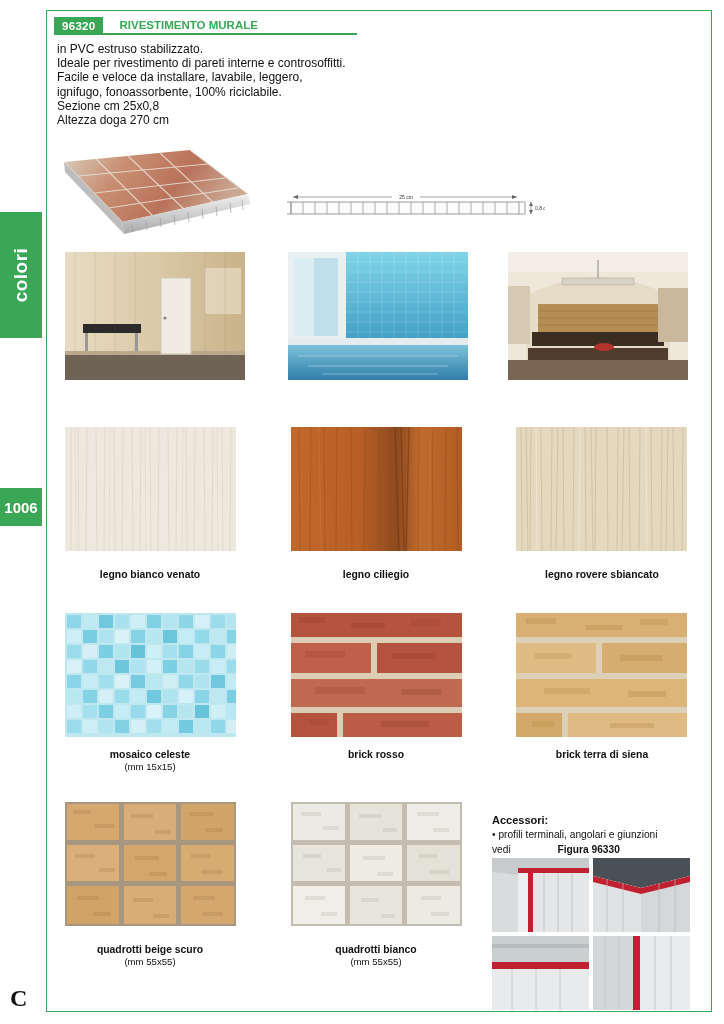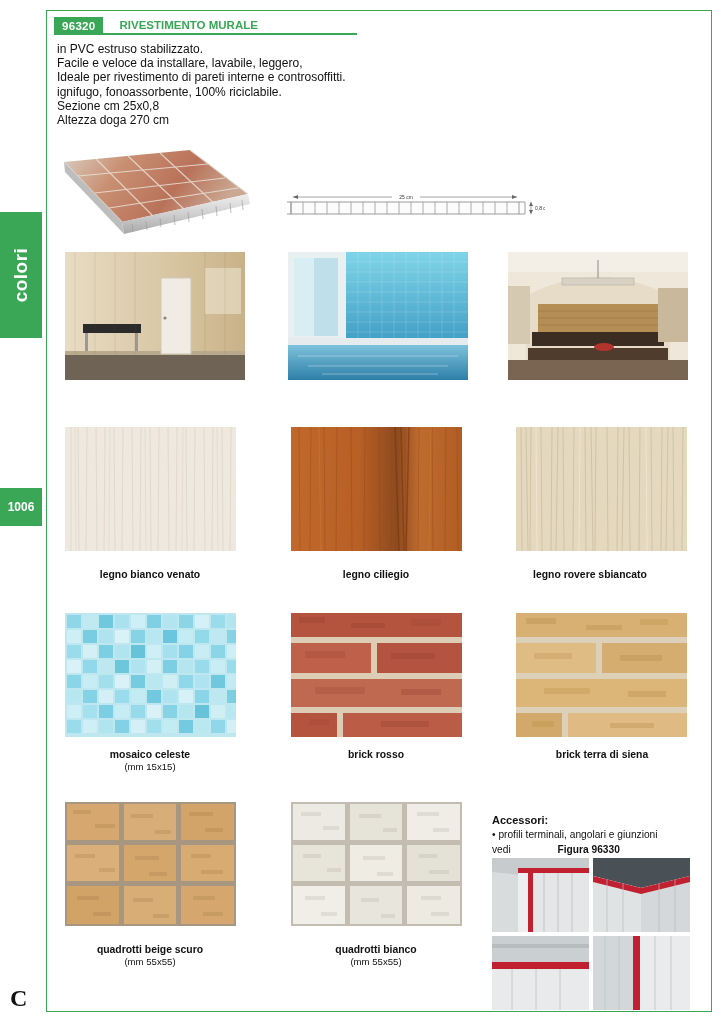--- a/index.html
+++ b/index.html
@@ -49,21 +49,21 @@
     top: 488px;
     width: 42px;
     height: 38px;
     background: #3aa757;
     display: flex;
     align-items: center;
     justify-content: center;
   }
   .rail-page span {
     color: #ffffff;
-    font-size: 12px;
+    font-size: 15px;
     font-weight: bold;
   }
   .rail-logo {
     position: absolute;
     left: 10px;
     bottom: 14px;
     width: 24px;
     height: 24px;
     font-size: 24px;
     font-weight: bold;
@@ -189,21 +189,21 @@
   
   .sw-r2-c1 { left: 65px;  top: 613px; }
   .sw-r2-c2 { left: 291px; top: 613px; }
   .sw-r2-c3 { left: 516px; top: 613px; }
   
   .sw-r3-c1 { left: 65px;  top: 802px; }
   .sw-r3-c2 { left: 291px; top: 802px; }
 
   .cap-r1-c1 { left: 50px;  top: 569px; }
   .cap-r1-c2 { left: 276px; top: 569px; }
-  .cap-r1-c3 { left: 490px; top: 569px; }
+  .cap-r1-c3 { left: 502px; top: 569px; }
   .cap-r2-c1 { left: 50px;  top: 749px; }
   .cap-r2-c2 { left: 276px; top: 749px; }
   .cap-r2-c3 { left: 502px; top: 749px; }
   .cap-r3-c1 { left: 50px;  top: 944px; }
   .cap-r3-c2 { left: 276px; top: 944px; }
 
   
   .acc {
     position: absolute;
     left: 492px;
@@ -261,22 +261,22 @@
 
 <div class="page-frame"></div>
 
 <div class="header">
   <div class="header-code">96320</div>
   <div class="header-title">RIVESTIMENTO MURALE</div>
 </div>
 
 <div class="desc">
   <div>in PVC estruso stabilizzato.</div>
+  <div>Ideale per rivestimento di pareti interne e controsoffitti.</div>
   <div>Facile e veloce da installare, lavabile, leggero,</div>
-  <div>Ideale per rivestimento di pareti interne e controsoffitti.</div>
   <div>ignifugo, fonoassorbente, 100% riciclabile.</div>
   <div>Sezione cm 25x0,8</div>
   <div>Altezza doga 270 cm</div>
 </div>
 
 <div class="doga-photo">
   <svg class="persp" viewBox="0 0 190 92" preserveAspectRatio="none">
     <defs>
       <linearGradient id="brickface" x1="0" y1="0" x2="1" y2="0.3">
         <stop offset="0%" stop-color="#d9cfc2"></stop>

